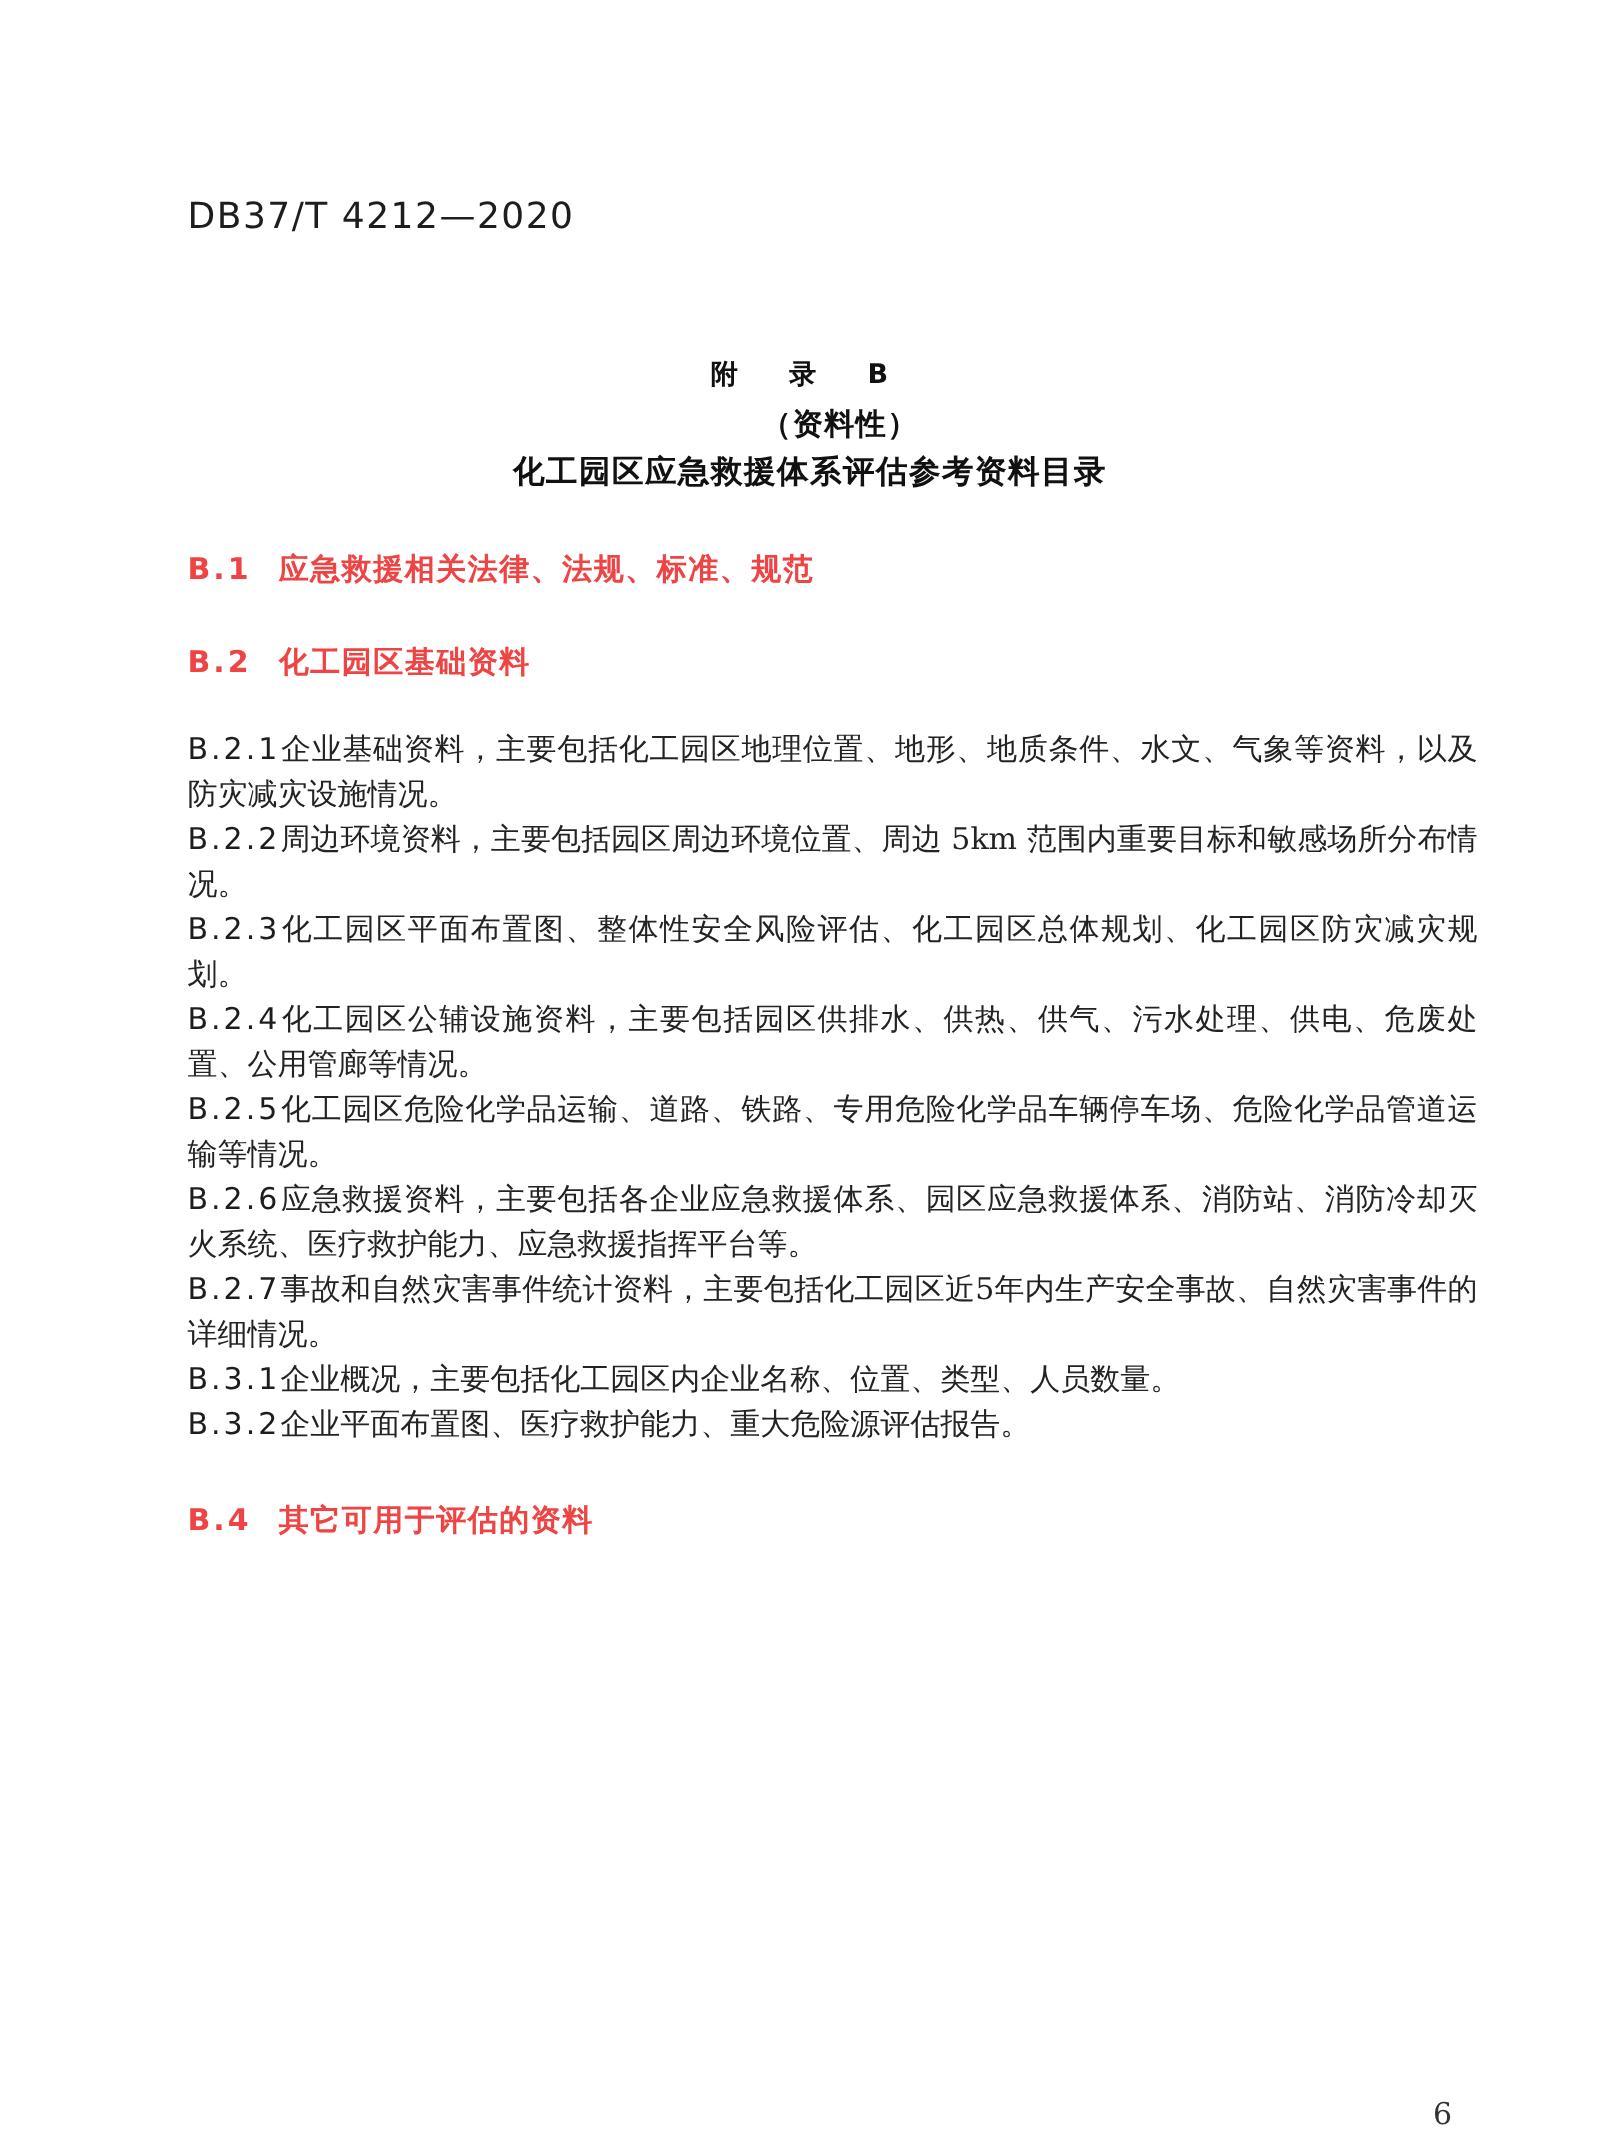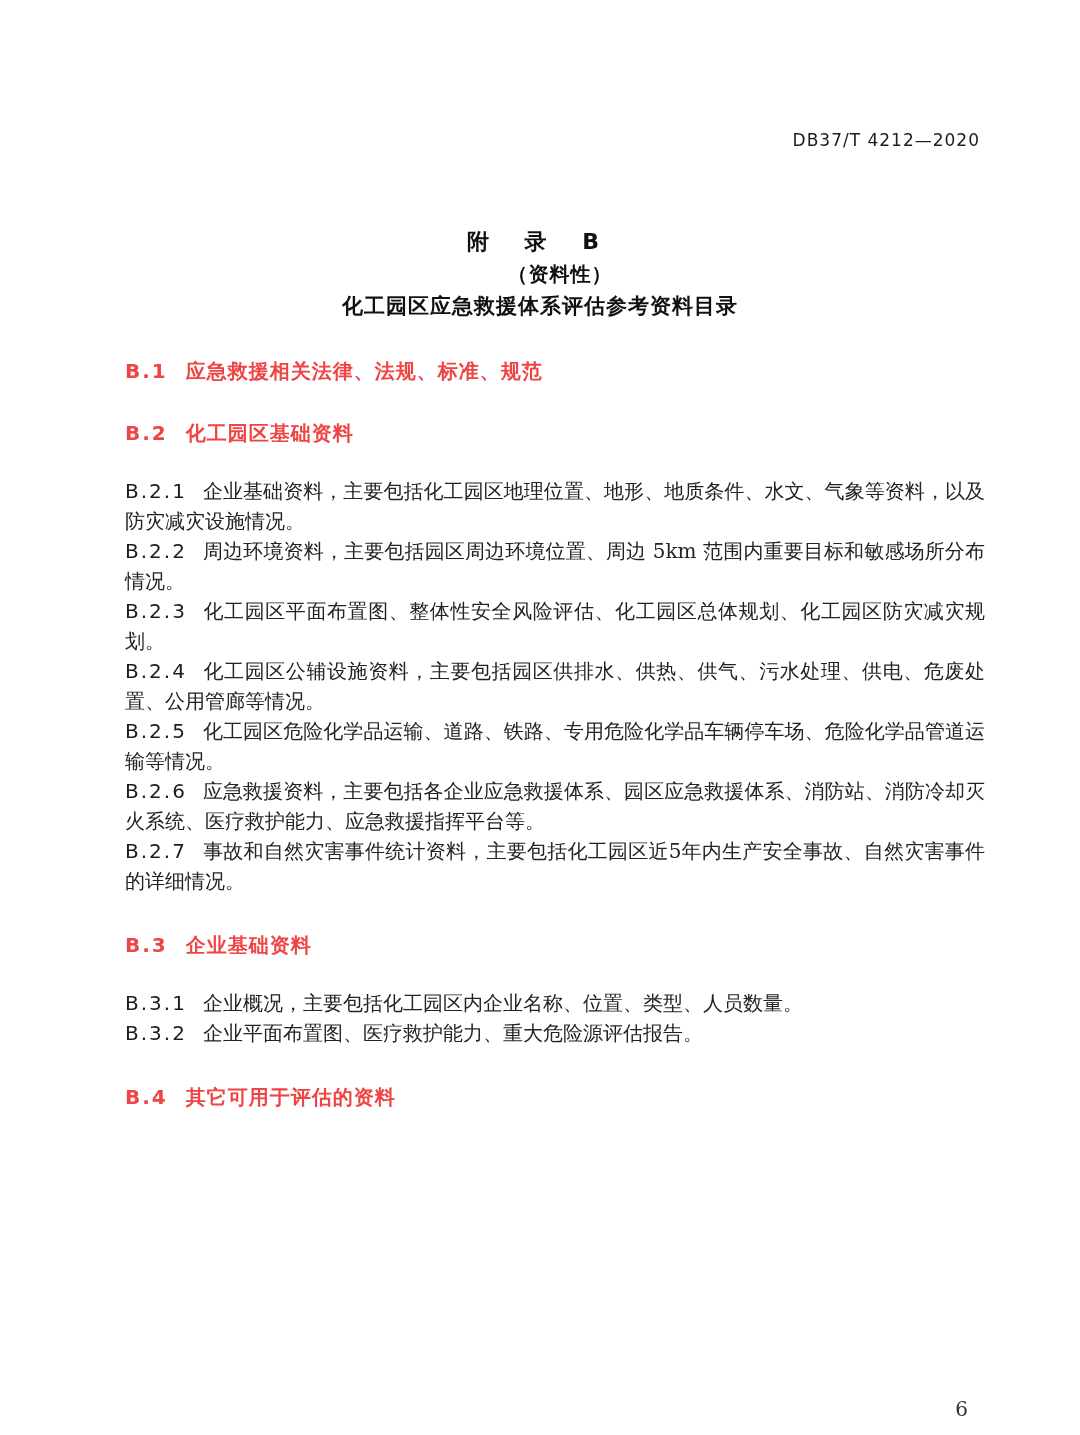--- a/index.html
+++ b/index.html
@@ -12,36 +12,36 @@
     width: 1080px;
     height: 1435px;
     background: #ffffff;
     overflow: hidden;
     font-family: "DejaVu Serif", "Liberation Serif", serif;
     color: #222222;
   }
   .doc-header {
     margin: 0;
     padding: 130px 100px 0 125px;
-    text-align: right;
+    text-align: left;
     font-family: "DejaVu Sans", "Liberation Sans", sans-serif;
-    font-size: 17px;
+    font-size: 24px;
     font-weight: 500;
     letter-spacing: 1px;
     color: #1d1d1d;
   }
   .title-block {
     margin-top: 76px;
     text-align: center;
     font-family: "DejaVu Sans", "Liberation Sans", sans-serif;
     font-weight: bold;
     color: #111111;
   }
   .title-appendix {
-    font-size: 22px;
+    font-size: 18px;
     letter-spacing: 14px;
     line-height: 32px;
   }
   .title-type {
     font-size: 20px;
     line-height: 32px;
     letter-spacing: 1px;
     padding-left: 40px;
   }
   .title-subject {
@@ -70,21 +70,20 @@
   .clause {
     margin: 0;
     font-size: 20px;
     line-height: 30px;
     text-align: justify;
     color: #232323;
   }
   .clause .num {
     font-family: "DejaVu Sans", "Liberation Sans", sans-serif;
     letter-spacing: 2px;
-    margin-right: 16px;
     color: #1d1d1d;
   }
   .page-number {
     position: absolute;
     right: 112px;
     bottom: 14px;
     font-size: 20px;
     color: #333333;
     font-family: "DejaVu Serif", "Liberation Serif", serif;
   }
@@ -133,23 +132,20 @@
     </p>
 
     <p class="clause">
       <span class="num">B.2.6</span><span class="txt">应急救援资料，主要包括各企业应急救援体系、园区应急救援体系、消防站、消防冷却灭火系统、医疗救护能力、应急救援指挥平台等。</span>
     </p>
 
     <p class="clause">
       <span class="num">B.2.7</span><span class="txt">事故和自然灾害事件统计资料，主要包括化工园区近5年内生产安全事故、自然灾害事件的详细情况。</span>
     </p>
 
-    <p class="sec-heading">
-      <span class="num">B.3</span><span class="txt">企业基础资料</span>
-    </p>
 
     <p class="clause">
       <span class="num">B.3.1</span><span class="txt">企业概况，主要包括化工园区内企业名称、位置、类型、人员数量。</span>
     </p>
 
     <p class="clause">
       <span class="num">B.3.2</span><span class="txt">企业平面布置图、医疗救护能力、重大危险源评估报告。</span>
     </p>
 
     <p class="sec-heading">

